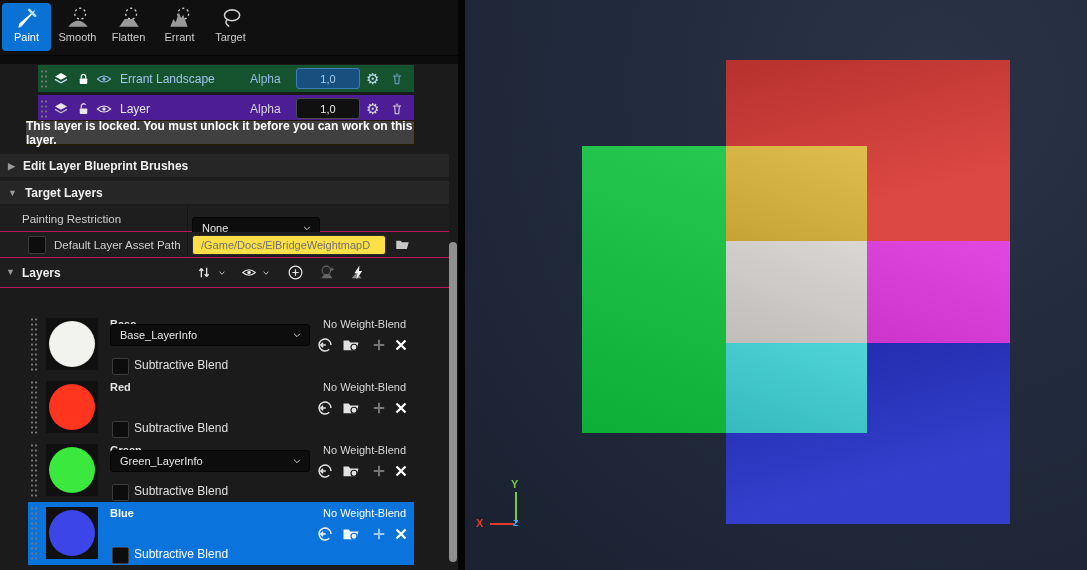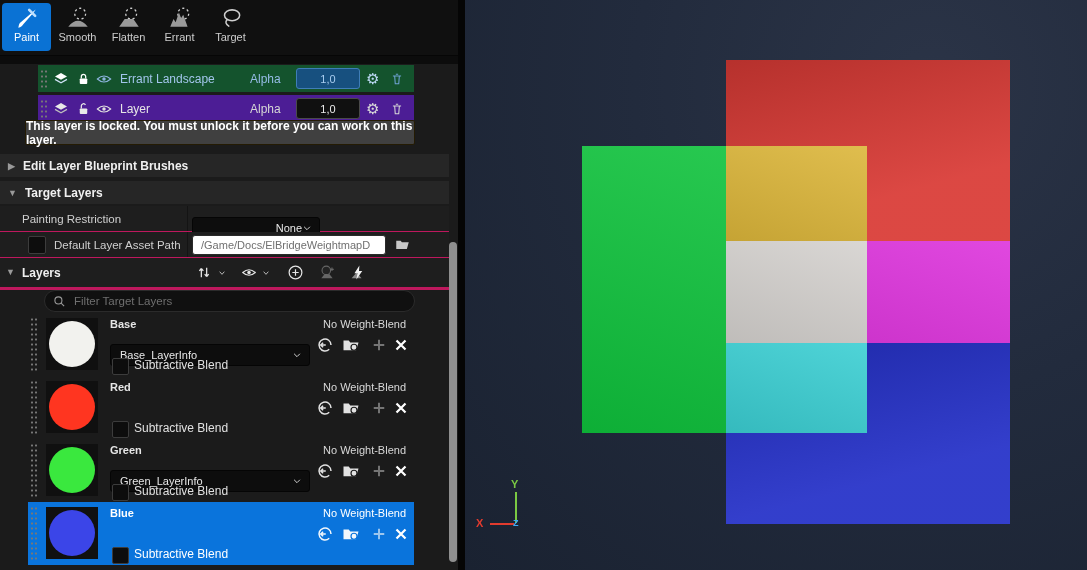--- a/index.html
+++ b/index.html
@@ -21,38 +21,38 @@
      background-image:radial-gradient(circle,#777 1px,transparent 1.2px);background-size:4px 5px;}
   .elrow .icon{position:absolute;top:50%;transform:translateY(-50%);}
   .elname{position:absolute;left:82px;top:50%;transform:translateY(-50%);font-size:12px;}
   .alpha-label{position:absolute;left:212px;top:50%;transform:translateY(-50%);font-size:12px;}
   .alpha-input{position:absolute;left:258px;top:3px;width:62px;height:19px;border-radius:3px;
      font-size:11px;display:flex;align-items:center;justify-content:center;}
   .warning{position:absolute;left:25px;top:120px;width:388px;height:23px;background:#404040;border:1px solid #241b03;border-radius:2px;
      display:flex;align-items:center;justify-content:center;font-size:12px;font-weight:bold;color:#fff;}
   .cat-header{position:absolute;left:0;width:449px;height:23px;background:#262626;display:flex;align-items:center;font-size:12px;font-weight:bold;color:#f0f0f0;}
   .cat-header .tri{margin:0 8px 0 8px;font-size:9px;color:#9a9a9a;}
-  .prop-row{position:absolute;left:0;width:449px;height:25px;background:#1e1e1e;border-bottom:3px solid #be185d;text-align:right;}
+  .prop-row{position:absolute;left:0;width:449px;height:25px;background:#1e1e1e;border-bottom:1px solid #be185d;}
   .prop-row .vsep{position:absolute;left:187px;top:0;bottom:0;width:1px;background:#141414;}
   .prop-label{position:absolute;top:50%;transform:translateY(-50%);font-size:11.5px;color:#cfcfcf;}
   .combo{position:absolute;background:#0d0d0d;border:1px solid #050505;border-radius:3px;display:flex;align-items:center;font-size:11px;color:#e8e8e8;}
   .combo .ctext{margin-left:9px;flex:1;}
   .combo .chev{margin-right:7px;}
-  .txtfield{position:absolute;background:#ffffff;border:1px solid #2a2a2a;border-radius:3px;display:flex;align-items:center;font-size:11px;color:#707070;overflow:hidden;white-space:nowrap;}
+  .txtfield{position:absolute;background:#fde047;border:1px solid #2a2a2a;border-radius:3px;display:flex;align-items:center;font-size:11px;color:#707070;overflow:hidden;white-space:nowrap;}
   .checkbox{position:absolute;background:#0d0d0d;border:1px solid #3c3c3c;border-radius:2px;}
   .search-pill{position:absolute;left:44px;top:290px;width:369px;height:20px;border-radius:11px;background:#101010;border:1px solid #2b2b2b;display:flex;align-items:center;}
   .search-pill .ph{font-size:11.5px;color:#6f6f6f;margin-left:8px;}
   
   .titem{position:absolute;left:28px;width:386px;height:63px;background:#1b1b1b;}
   .titem.selected{background:#0a74dc;}
   .titem .thumb{position:absolute;left:18px;top:5px;width:52px;height:52px;background:#101010;}
   .titem .sphere{position:absolute;left:3px;top:3px;width:46px;height:46px;border-radius:50%;}
   .titem .tname{position:absolute;left:82px;top:5px;font-size:11px;font-weight:bold;color:#e6e6e6;}
   .titem .blend{position:absolute;right:8px;top:5px;font-size:11px;color:#d8d8d8;}
-  .titem .combo{left:82px;top:11px;width:198px;height:20px;margin-top:20px;}
+  .titem .combo{left:82px;top:11px;width:198px;height:20px;}
   .titem .iconbtn{position:absolute;top:23px;width:18px;height:18px;}
   .titem .checkbox{left:84px;top:45px;width:15px;height:15px;}
   .titem .sublabel{position:absolute;left:106px;top:45px;font-size:12px;color:#e0e0e0;}
   .titem.selected .tname,.titem.selected .blend,.titem.selected .sublabel{color:#fff;}
   .scroll-thumb{position:absolute;left:449px;top:242px;width:8px;height:320px;background:#8f8f8f;border-radius:4px;}
   .panel-divider{position:absolute;left:458px;top:0;width:7px;height:570px;background:#050505;}
   
   .viewport{position:absolute;left:465px;top:0;width:622px;height:570px;
     background:radial-gradient(ellipse at 75% 15%, #2b3447 0%, #222b3d 45%, #1a2231 100%);overflow:hidden;}
   .region{position:absolute;}
@@ -210,27 +210,20 @@
         <path d="M4 20l8-10 8 10z" fill="#bdbdbd"></path>
         <circle cx="11" cy="9" r="6" fill="#2a2a2a" stroke="#bdbdbd" stroke-width="1.5"></circle>
         <path d="M19 5v5M16.5 7.5h5" stroke="#bdbdbd" stroke-width="1.6"></path>
         </svg>
       <svg style="position:absolute;left:349px;top:6px;" width="18" height="17" viewBox="0 0 24 24">
         <path d="M3 20l7-8 7 8z" fill="#8a8a8a"></path>
         <path d="M14 2L7 13h4.4L9.6 22 18 10h-4.6z" fill="#f2f2f2"></path>
         </svg>
     </div>
 
-    <div class="search-pill">
-      <svg style="margin-left:8px" width="13" height="13" viewBox="0 0 24 24">
-        <circle cx="10" cy="10" r="6.5" fill="none" stroke="#9a9a9a" stroke-width="2"></circle>
-        <path d="M15 15l5.5 5.5" stroke="#9a9a9a" stroke-width="2"></path>
-        </svg>
-      <span class="ph">Filter Target Layers</span>
-    </div>
 
     <div class="titem" style="top:313px;">
       <div class="dots"></div>
       <div class="thumb">
         <div class="sphere" style="background: rgb(242, 242, 238);"></div>
       </div>
       <span class="tname">Base</span>
       <span class="blend">No Weight-Blend</span>
       <div class="combo">
         <span class="ctext">Base_LayerInfo</span>

